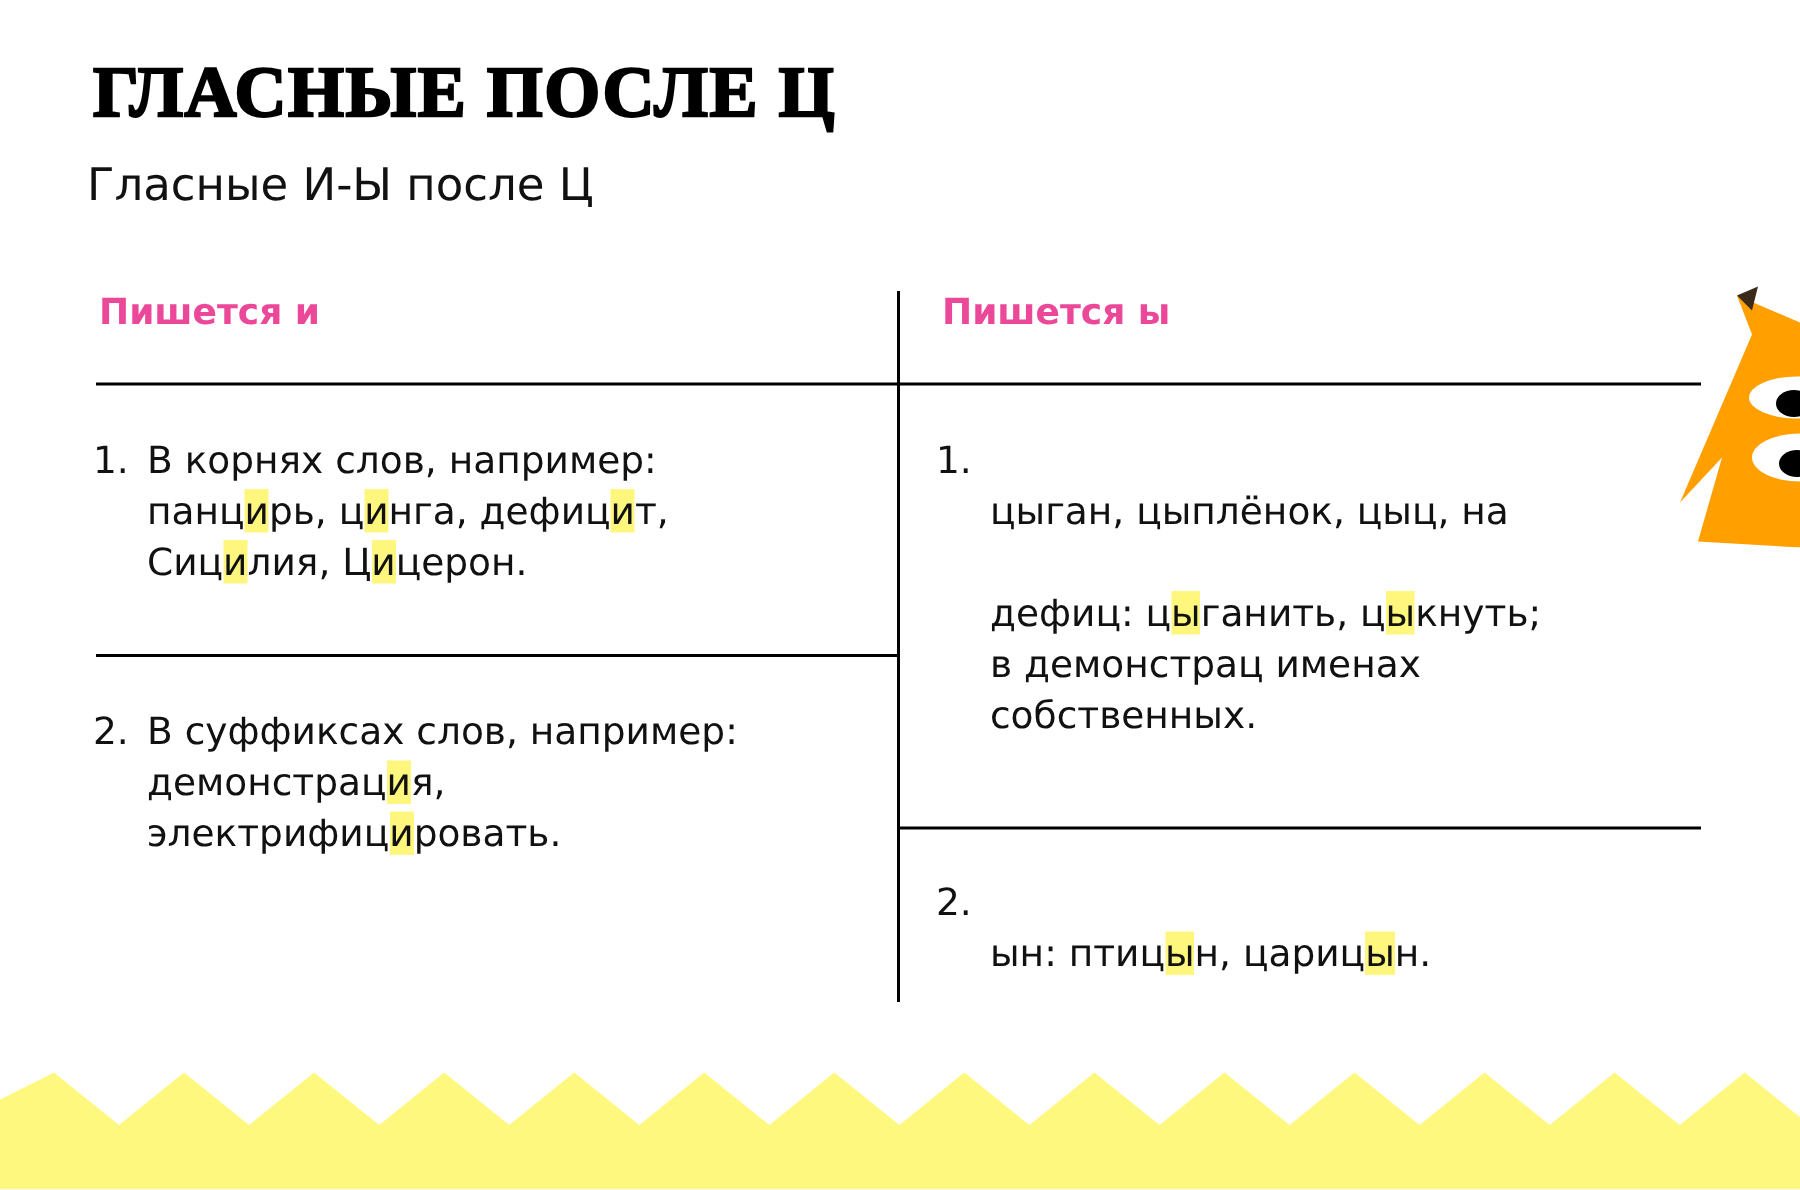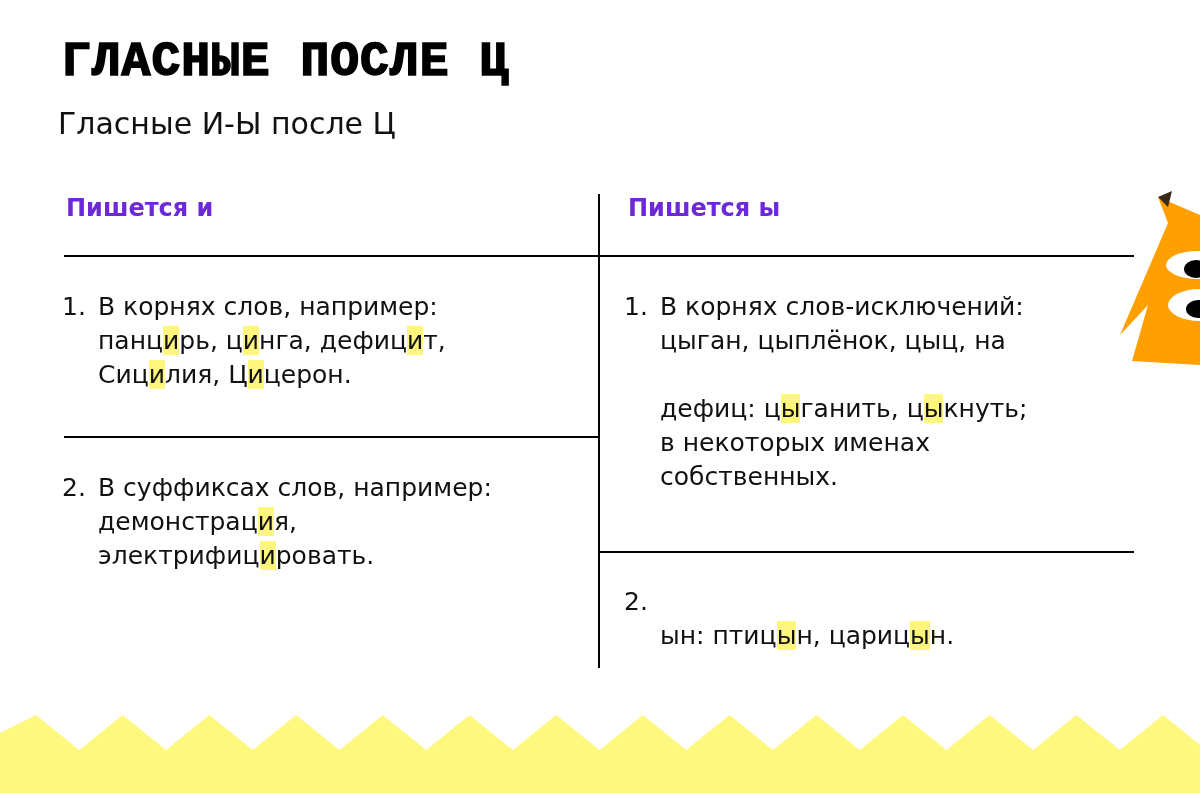--- a/index.html
+++ b/index.html
@@ -3,32 +3,32 @@
   <meta charset="utf-8">
   <style>
     html, body { margin: 0; padding: 0; }
     body {
       width: 1200px; height: 793px; position: relative; overflow: hidden;
       background: #ffffff; color: #111111;
       font-family: "DejaVu Sans", sans-serif;
     }
     .title {
       position: absolute; left: 62px; top: 30px; margin: 0;
-      font-family: Liberation Mono, monospace; font-weight: 900;
+      font-family: Liberation Serif, serif; font-weight: 900;
       font-size: 48px; letter-spacing: 1px; line-height: 64px;
       -webkit-text-stroke: 1.6px #000; color: #000;
     }
     .subtitle {
       position: absolute; left: 58px; top: 106px; margin: 0;
       font-family: "DejaVu Sans", sans-serif; font-weight: 400;
       font-size: 30px; line-height: 36px; color: #111;
     }
     .col-head {
       position: absolute; top: 190px; font-weight: 700; font-size: 24px;
-      line-height: 36px; color: #6d28d9; font-family: "DejaVu Sans", sans-serif;
+      line-height: 36px; color: #ec4899; font-family: "DejaVu Sans", sans-serif;
     }
     .hline { position: absolute; height: 2px; background: #000; }
     .vline { position: absolute; width: 2px; background: #000; }
     .item {
       position: absolute; font-size: 25px; line-height: 34px; color: #111;
       font-family: "DejaVu Sans", sans-serif;
     }
     .item .num { position: absolute; left: 0; top: 0; }
     .item .body { padding-left: 36px; }
     .hl { background: #fff67d; }
@@ -54,21 +54,21 @@
   <div class="body"><span>В корнях слов, например:</span><br><span>панц</span><span class="hl">и</span><span>рь, ц</span><span class="hl">и</span><span>нга, дефиц</span><span class="hl">и</span><span>т,</span><br><span>Сиц</span><span class="hl">и</span><span>лия, Ц</span><span class="hl">и</span><span>церон.</span></div>
 </div>
 
 <div class="item" style="left:62px; top:471px; width:520px;">
   <span class="num">2.</span>
   <div class="body"><span>В суффиксах слов, например:</span><br><span>демонстрац</span><span class="hl">и</span><span>я,</span><br><span>электрифиц</span><span class="hl">и</span><span>ровать.</span></div>
 </div>
 
 <div class="item" style="left:624px; top:290px; width:500px;">
   <span class="num">1.</span>
-  <div class="body"><span>В корнях слов-исключений:</span><br><span>цыган, цыплёнок, цыц, на</span><br><br><span>дефиц: ц</span><span class="hl">ы</span><span>ганить, ц</span><span class="hl">ы</span><span>кнуть;</span><br><span>в некоторых именах</span><br><span>собственных.</span></div>
+  <div class="body"><br><span>цыган, цыплёнок, цыц, на</span><br><br><span>дефиц: ц</span><span class="hl">ы</span><span>ганить, ц</span><span class="hl">ы</span><span>кнуть;</span><br><span>в демонстрац именах</span><br><span>собственных.</span></div>
 </div>
 
 <div class="item" style="left:624px; top:585px; width:500px;">
   <span class="num">2.</span>
   <div class="body"><br><span>ын: птиц</span><span class="hl">ы</span><span>н, цариц</span><span class="hl">ы</span><span>н.</span></div>
 </div>
 
 <svg class="mascot" viewBox="0 0 80 180">
   <polygon points="0,150 48,38 38,12 80,30 80,180 12,176 28,120" fill="#ff9f00"></polygon>
   <polygon points="38,12 52,6 48,22" fill="#3a2a1a"></polygon>

